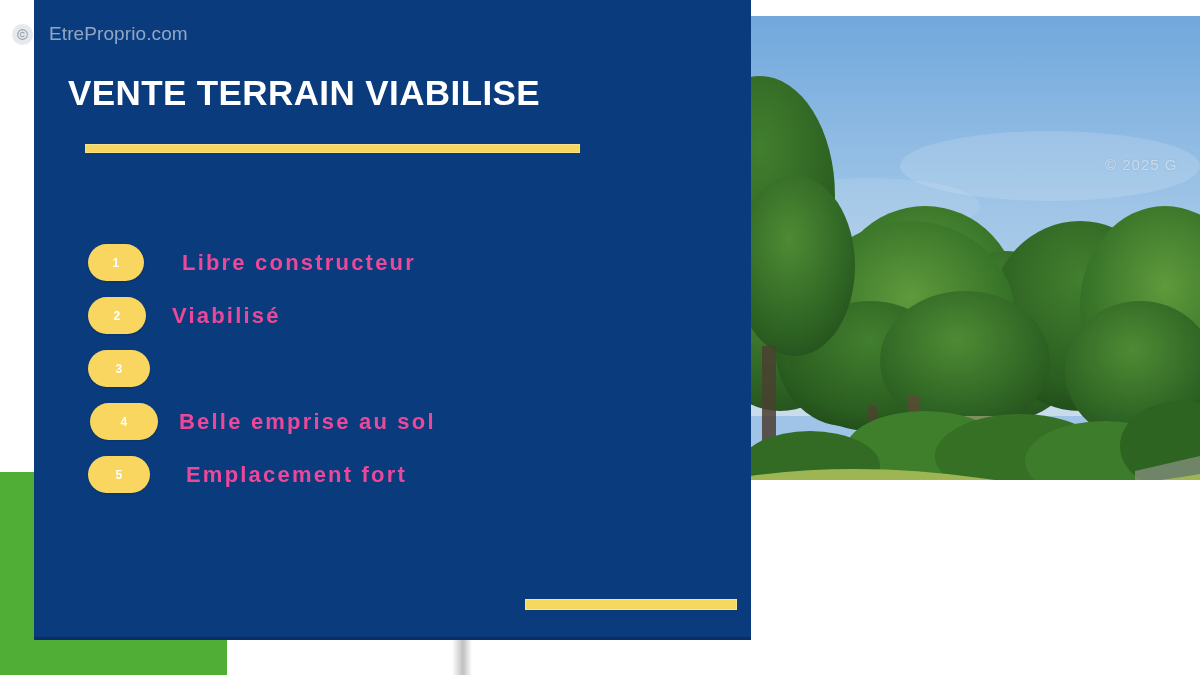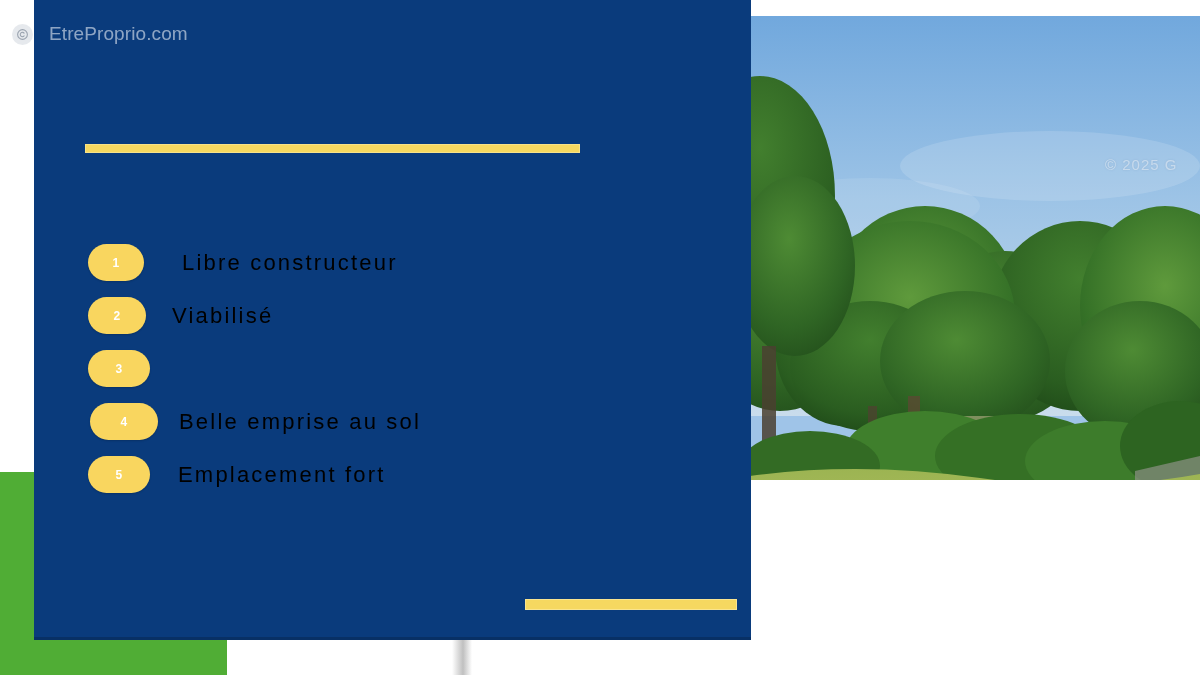--- a/index.html
+++ b/index.html
@@ -153,38 +153,38 @@
     display: flex;
     align-items: center;
     justify-content: center;
     color: #ffffff;
     font-size: 12px;
     font-weight: bold;
     letter-spacing: 0.3px;
     box-shadow: 0 1px 2px rgba(0,0,0,0.18);
   }
   .feature-label {
-    color: #000000;
+    color: #ec4899;
     font-size: 22px;
     letter-spacing: 2.2px;
-    font-weight: 400;
+    font-weight: 700;
     white-space: nowrap;
   }
 
   
   .feature-row[data-row="0"] .feature-pill { width: 56px; }
   .feature-row[data-row="0"] .feature-label { margin-left: 38px; }
   .feature-row[data-row="1"] .feature-pill { width: 58px; }
   .feature-row[data-row="1"] .feature-label { margin-left: 26px; }
   .feature-row[data-row="2"] .feature-pill { width: 62px; }
   .feature-row[data-row="2"] .feature-label { margin-left: 30px; }
   .feature-row[data-row="3"] .feature-pill { width: 68px; margin-left: 2px;}
   .feature-row[data-row="3"] .feature-label { margin-left: 21px; }
   .feature-row[data-row="4"] .feature-pill { width: 62px; }
-  .feature-row[data-row="4"] .feature-label { margin-left: 28px; }
+  .feature-row[data-row="4"] .feature-label { margin-left: 36px; }
 
   
   .bottom-bar {
     position: absolute;
     left: 525px;
     top: 599px;
     width: 212px;
     height: 11px;
     background: #f6d860;
     z-index: 5;
@@ -314,20 +314,21 @@
   <div class="site-watermark">
     <span class="wm-badge">
       <svg width="13" height="13" viewBox="0 0 24 24" fill="none" stroke="#9aa3af" stroke-width="2">
         <circle cx="12" cy="12" r="9"></circle>
         <path d="M15 9.5a4 4 0 1 0 0 5" stroke-linecap="round"></path>
       </svg>
     </span>
     <span class="wm-text">EtreProprio.com</span>
   </div>
 
+  <div class="slide-title">VENTE TERRAIN VIABILISE</div>
   <div class="title-rule"></div>
 
   <div class="feature-list">
     <div class="feature-row" data-row="0">
       <span class="feature-pill">1</span>
       <span class="feature-label">Libre constructeur</span>
     </div>
     <div class="feature-row" data-row="1">
       <span class="feature-pill">2</span>
       <span class="feature-label">Viabilisé</span>

